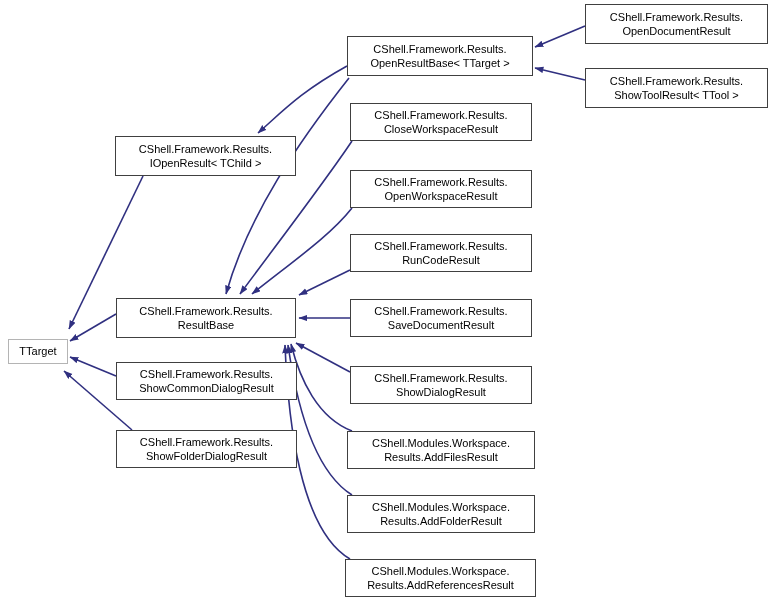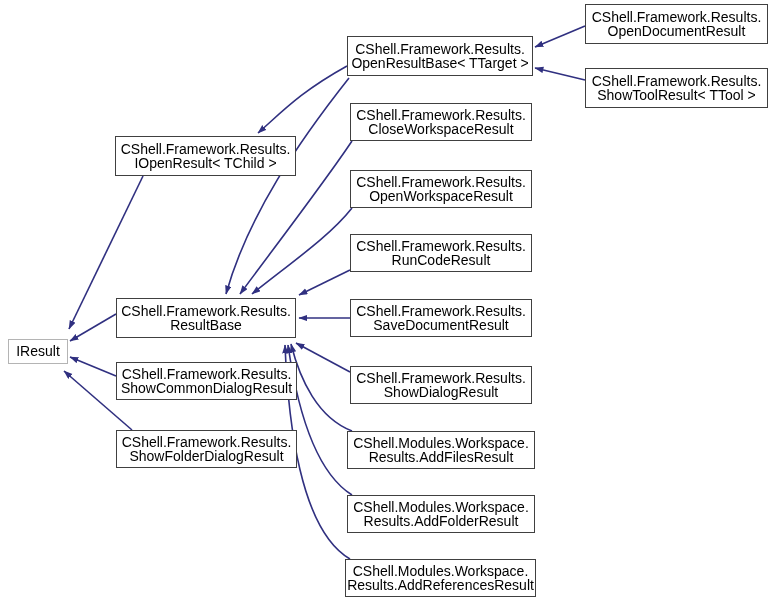--- a/index.html
+++ b/index.html
@@ -28,21 +28,21 @@
   }
   .node {
     position: absolute;
     box-sizing: border-box;
     background: #ffffff;
     border: 1px solid #404040;
     display: flex;
     align-items: center;
     justify-content: center;
     text-align: center;
-    font-size: 14px;
+    font-size: 11px;
     line-height: 14.5px;
     color: #000000;
     letter-spacing: 0px;
     white-space: pre-line;
     z-index: 2;
   }
   .node .label {
     display: block;
     padding: 0 3px;
   }
@@ -72,21 +72,21 @@
         <path d="M350,372 L296,343"></path>
         <path d="M352,431 C318,418 300,380 291,344"></path>
         <path d="M352,495 C312,470 296,400 288,345"></path>
         <path d="M350,559 C300,530 288,420 285,345"></path>
         <path d="M585,26 L535,47"></path>
         <path d="M585,80 L535,68"></path>
       </g>
   </svg>
 
   <div class="node" style="left:8px; top:339px; width:60px; height:25px; border-color:#b4b4b4;">
-    <span class="label">IResult</span>
+    <span class="label">TTarget</span>
   </div>
 
   <div class="node" style="left:115px; top:136px; width:181px; height:40px;">
     <span class="label">CShell.Framework.Results.
 IOpenResult&lt; TChild &gt;</span>
   </div>
 
   <div class="node" style="left:116px; top:298px; width:180px; height:40px;">
     <span class="label">CShell.Framework.Results.
 ResultBase</span>

